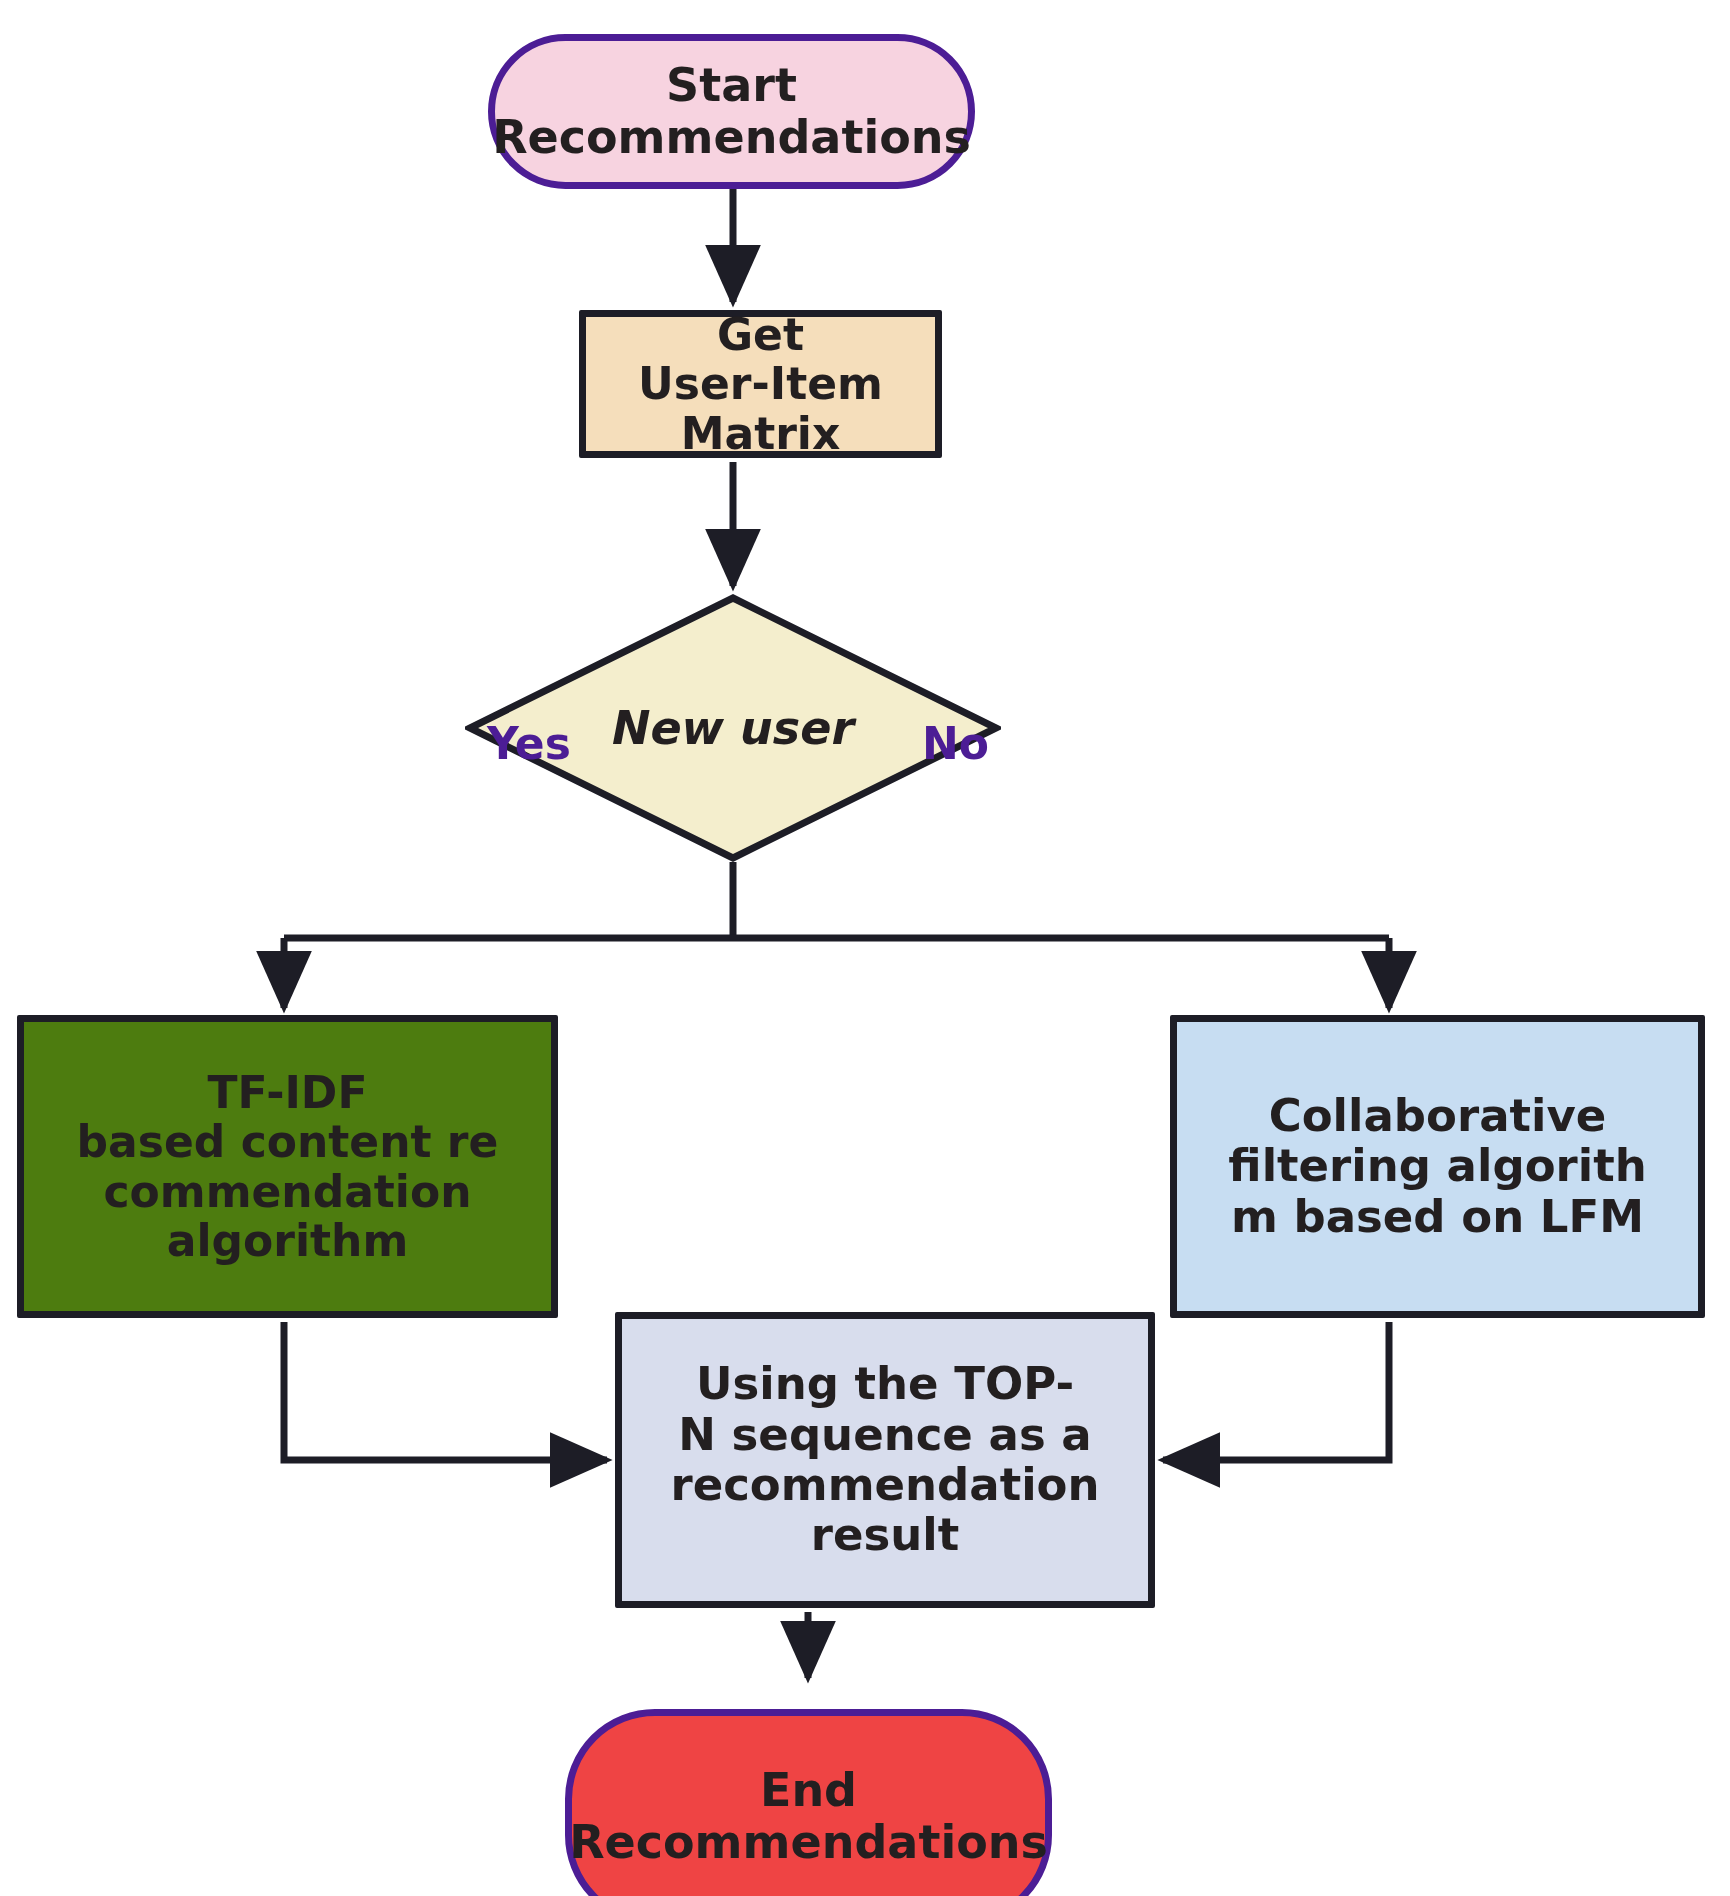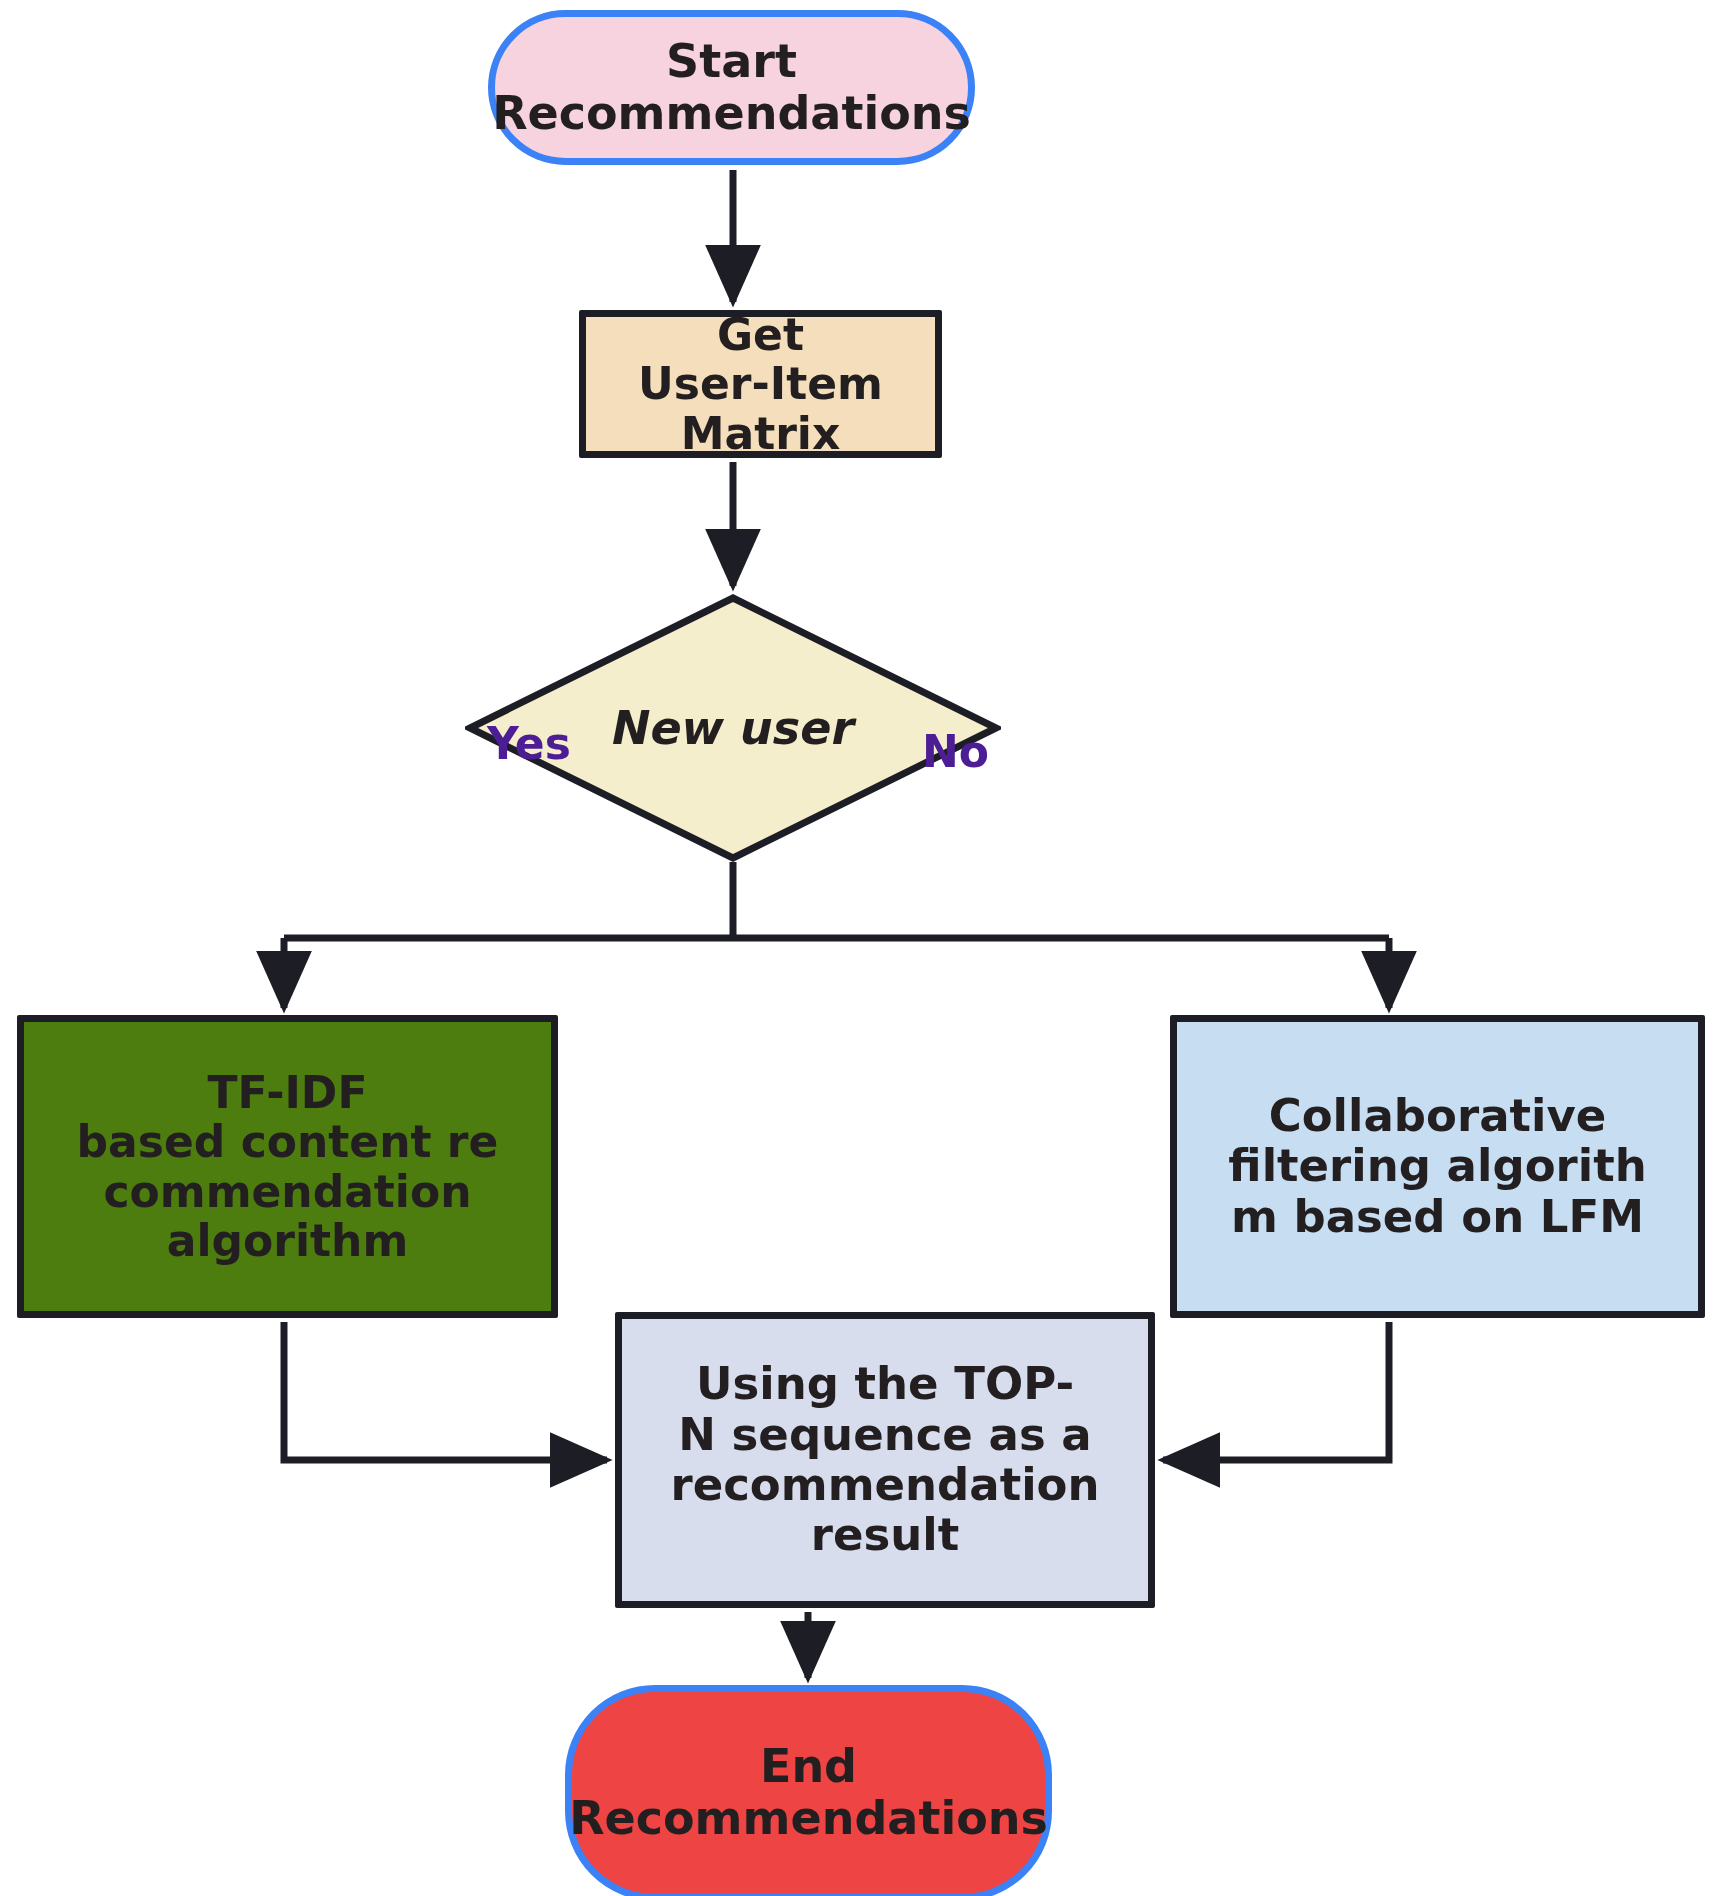--- a/index.html
+++ b/index.html
@@ -29,22 +29,23 @@
     display: flex;
     align-items: center;
     justify-content: center;
     text-align: center;
     color: #231f20;
     font-weight: bold;
     line-height: 1.12;
     white-space: pre-line;
   }
   .term {
-    border: 7px solid #3b82f6;
+    border: 7px solid #4c1d95;
     border-radius: 90px;
+    margin-top: 24px;
   }
   .rect {
     border: 7px solid #1d1d26;
     border-radius: 2px;
   }
   .edge-label {
     position: absolute;
     color: #4c1d95;
     font-weight: bold;
     font-family: "DejaVu Sans", "Liberation Sans", sans-serif;
@@ -107,21 +108,21 @@
 
   <div class="diamond-wrap" style="left:465px; top:593px; width:536px; height:270px;">
     <svg width="536" height="270" viewBox="0 0 536 270" style="position:absolute; left:0; top:0;">
       <polygon points="268,5 531,135 268,265 5,135" fill="#f4eecd" stroke="#1d1d26" stroke-width="7" stroke-linejoin="miter"></polygon>
     </svg>
     <div class="diamond-text" style="font-size:46px;">New user</div>
   </div>
 
   <div class="edge-label" style="left:487px; top:718px; font-size:44px;">Yes</div>
 
-  <div class="edge-label" style="left:922px; top:718px; font-size:44px;margin-top:8px;">No</div>
+  <div class="edge-label" style="left:922px; top:718px; font-size:44px;">No</div>
 
   <div class="node rect" style="left:17px; top:1015px; width:541px; height:303px; background:#4d7c0f; font-size:44px;">TF-IDF
 based content re
 commendation
 algorithm</div>
 
   <div class="node rect" style="left:1170px; top:1015px; width:535px; height:303px; background:#c7ddf2; font-size:45px;">Collaborative
 filtering algorith
 m based on LFM</div>
 

